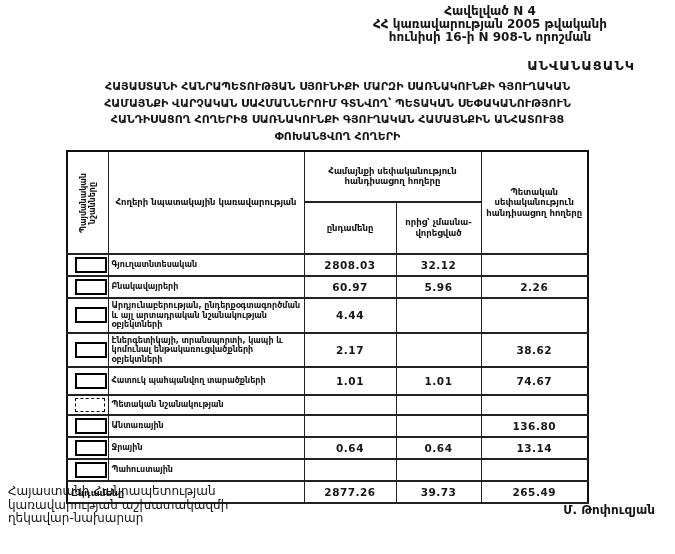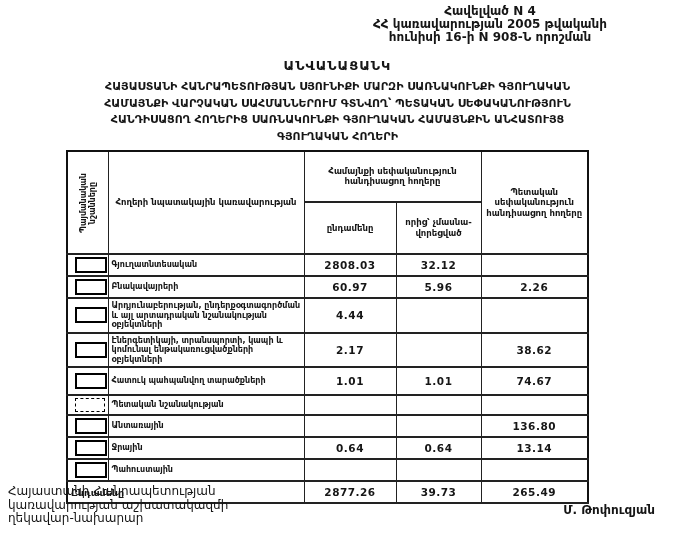--- a/index.html
+++ b/index.html
@@ -12,21 +12,21 @@
   .annex{
     position:absolute;top:5px;left:330px;width:320px;
     text-align:center;font-weight:bold;font-size:12px;line-height:13px;
     letter-spacing:0;
   }
   
   .title-block{
     position:absolute;top:58px;left:40px;width:595px;text-align:center;
     font-weight:bold;
   }
-  .title-heading{font-size:13px;margin-bottom:6px;letter-spacing:1px;}
+  .title-heading{font-size:13px;margin-bottom:6px;letter-spacing:1px;text-align:right;}
   .title-line{font-size:11px;line-height:16.5px;}
   
   table.landtable{
     position:absolute;left:66px;top:150px;width:521px;
     border-collapse:collapse;table-layout:fixed;
     border:2px solid #111;
   }
   table.landtable th, table.landtable td{
     border:1px solid #222;
     border-bottom-width:2px;
@@ -69,21 +69,21 @@
   <div>Հավելված N 4</div>
   <div>ՀՀ կառավարության 2005 թվականի</div>
   <div>հունիսի 16-ի N 908-Ն որոշման</div>
 </div>
 
 <div class="title-block">
   <div class="title-heading">ԱՆՎԱՆԱՑԱՆԿ</div>
   <div class="title-line">ՀԱՅԱՍՏԱՆԻ ՀԱՆՐԱՊԵՏՈՒԹՅԱՆ ՍՅՈՒՆԻՔԻ ՄԱՐԶԻ ՍԱՌՆԱԿՈՒՆՔԻ ԳՅՈՒՂԱԿԱՆ</div>
   <div class="title-line">ՀԱՄԱՅՆՔԻ ՎԱՐՉԱԿԱՆ ՍԱՀՄԱՆՆԵՐՈՒՄ ԳՏՆՎՈՂ՝ ՊԵՏԱԿԱՆ ՍԵՓԱԿԱՆՈՒԹՅՈՒՆ</div>
   <div class="title-line">ՀԱՆԴԻՍԱՑՈՂ ՀՈՂԵՐԻՑ ՍԱՌՆԱԿՈՒՆՔԻ ԳՅՈՒՂԱԿԱՆ ՀԱՄԱՅՆՔԻՆ ԱՆՀԱՏՈՒՅՑ</div>
-  <div class="title-line">ԳՅՈՒՂԱԿԱՆ ՀՈՂԵՐԻ</div>
+  <div class="title-line">ՓՈԽԱՆՑՎՈՂ ՀՈՂԵՐԻ</div>
 </div>
 
 <table class="landtable">
   <colgroup>
     <col style="width:41px">
       <col style="width:196px">
       <col style="width:92px">
       <col style="width:85px">
       <col style="width:107px">
   </colgroup>

